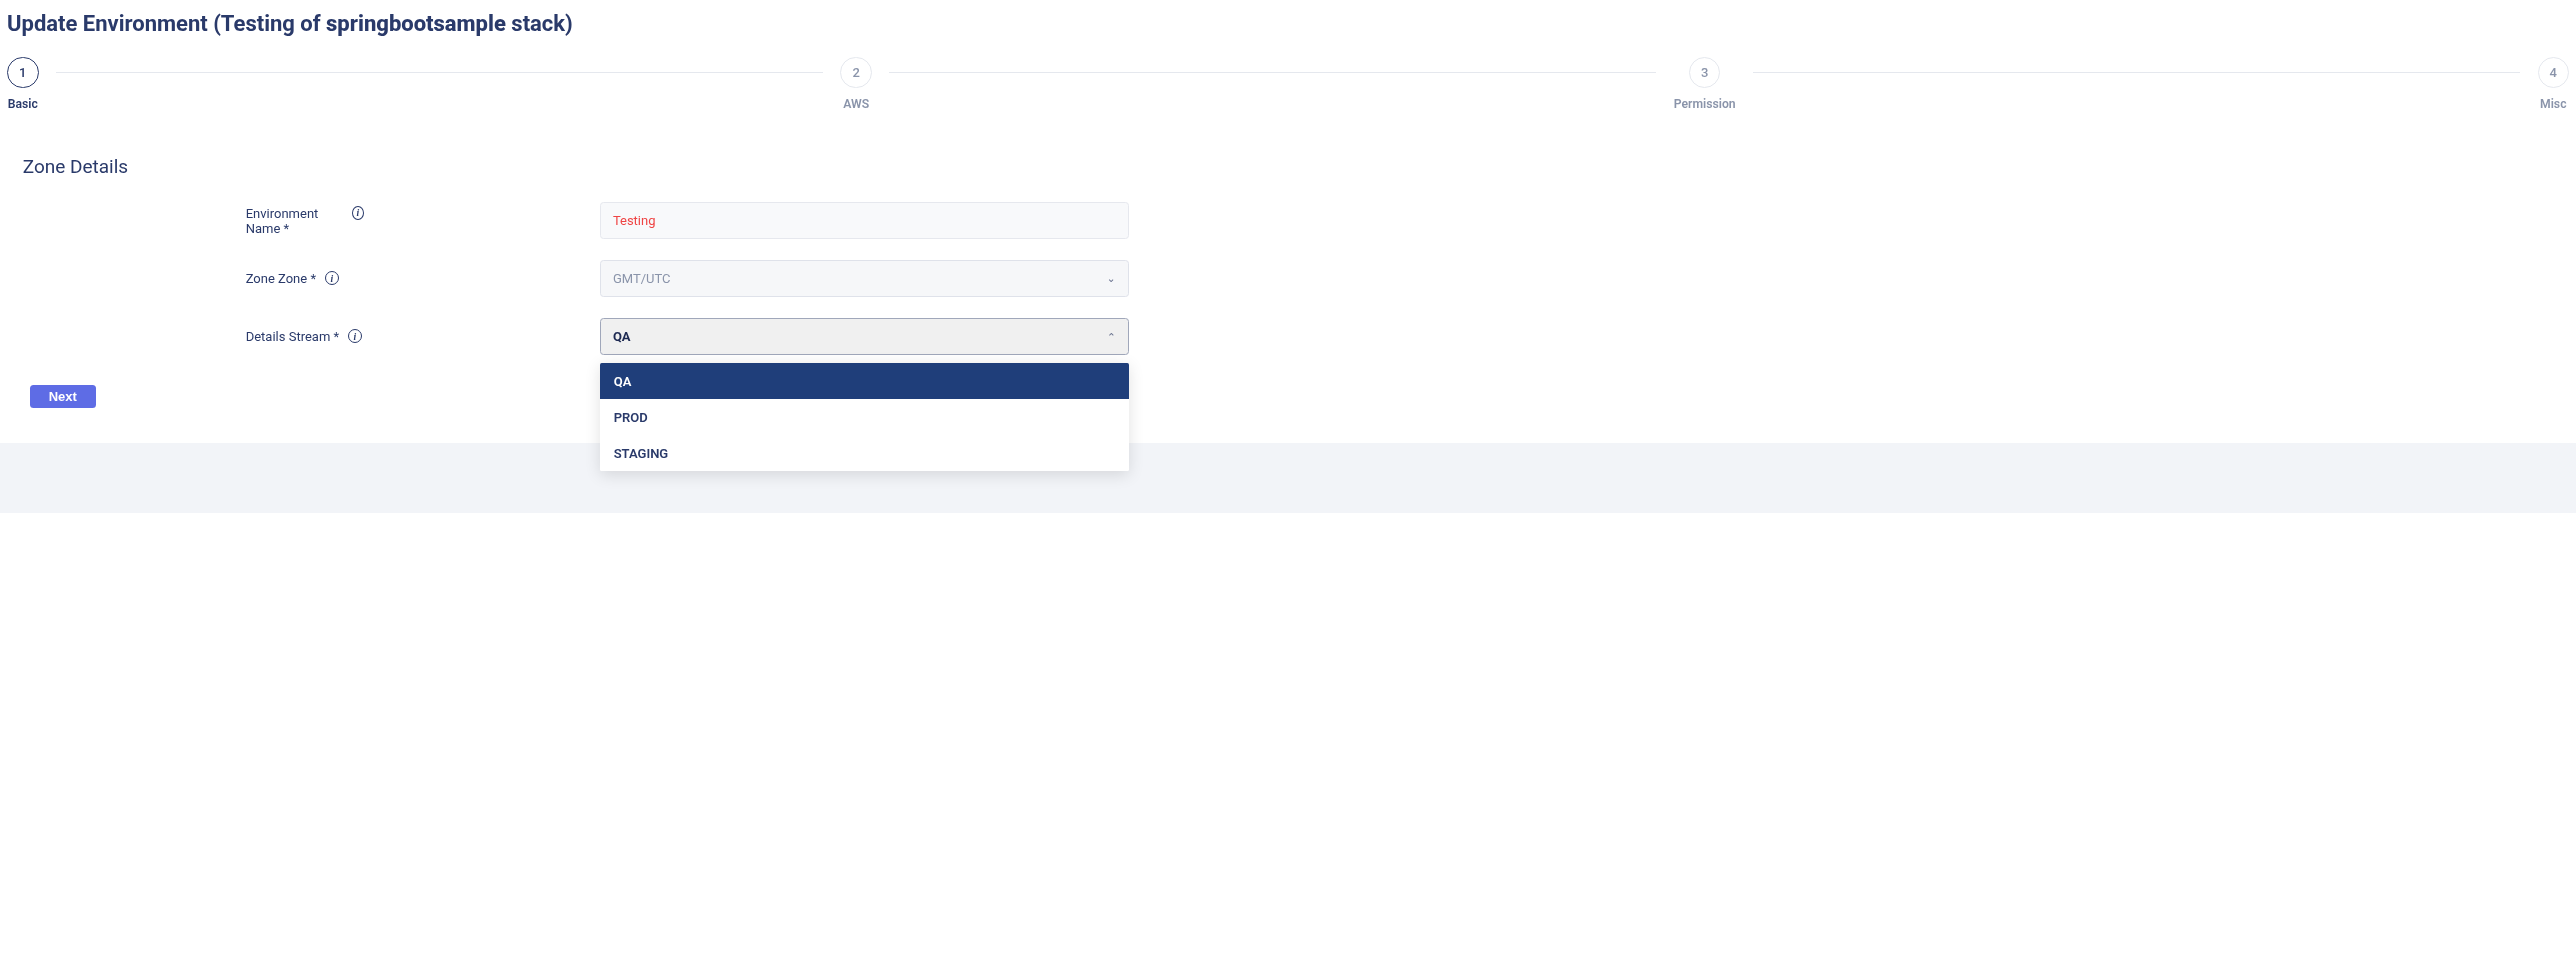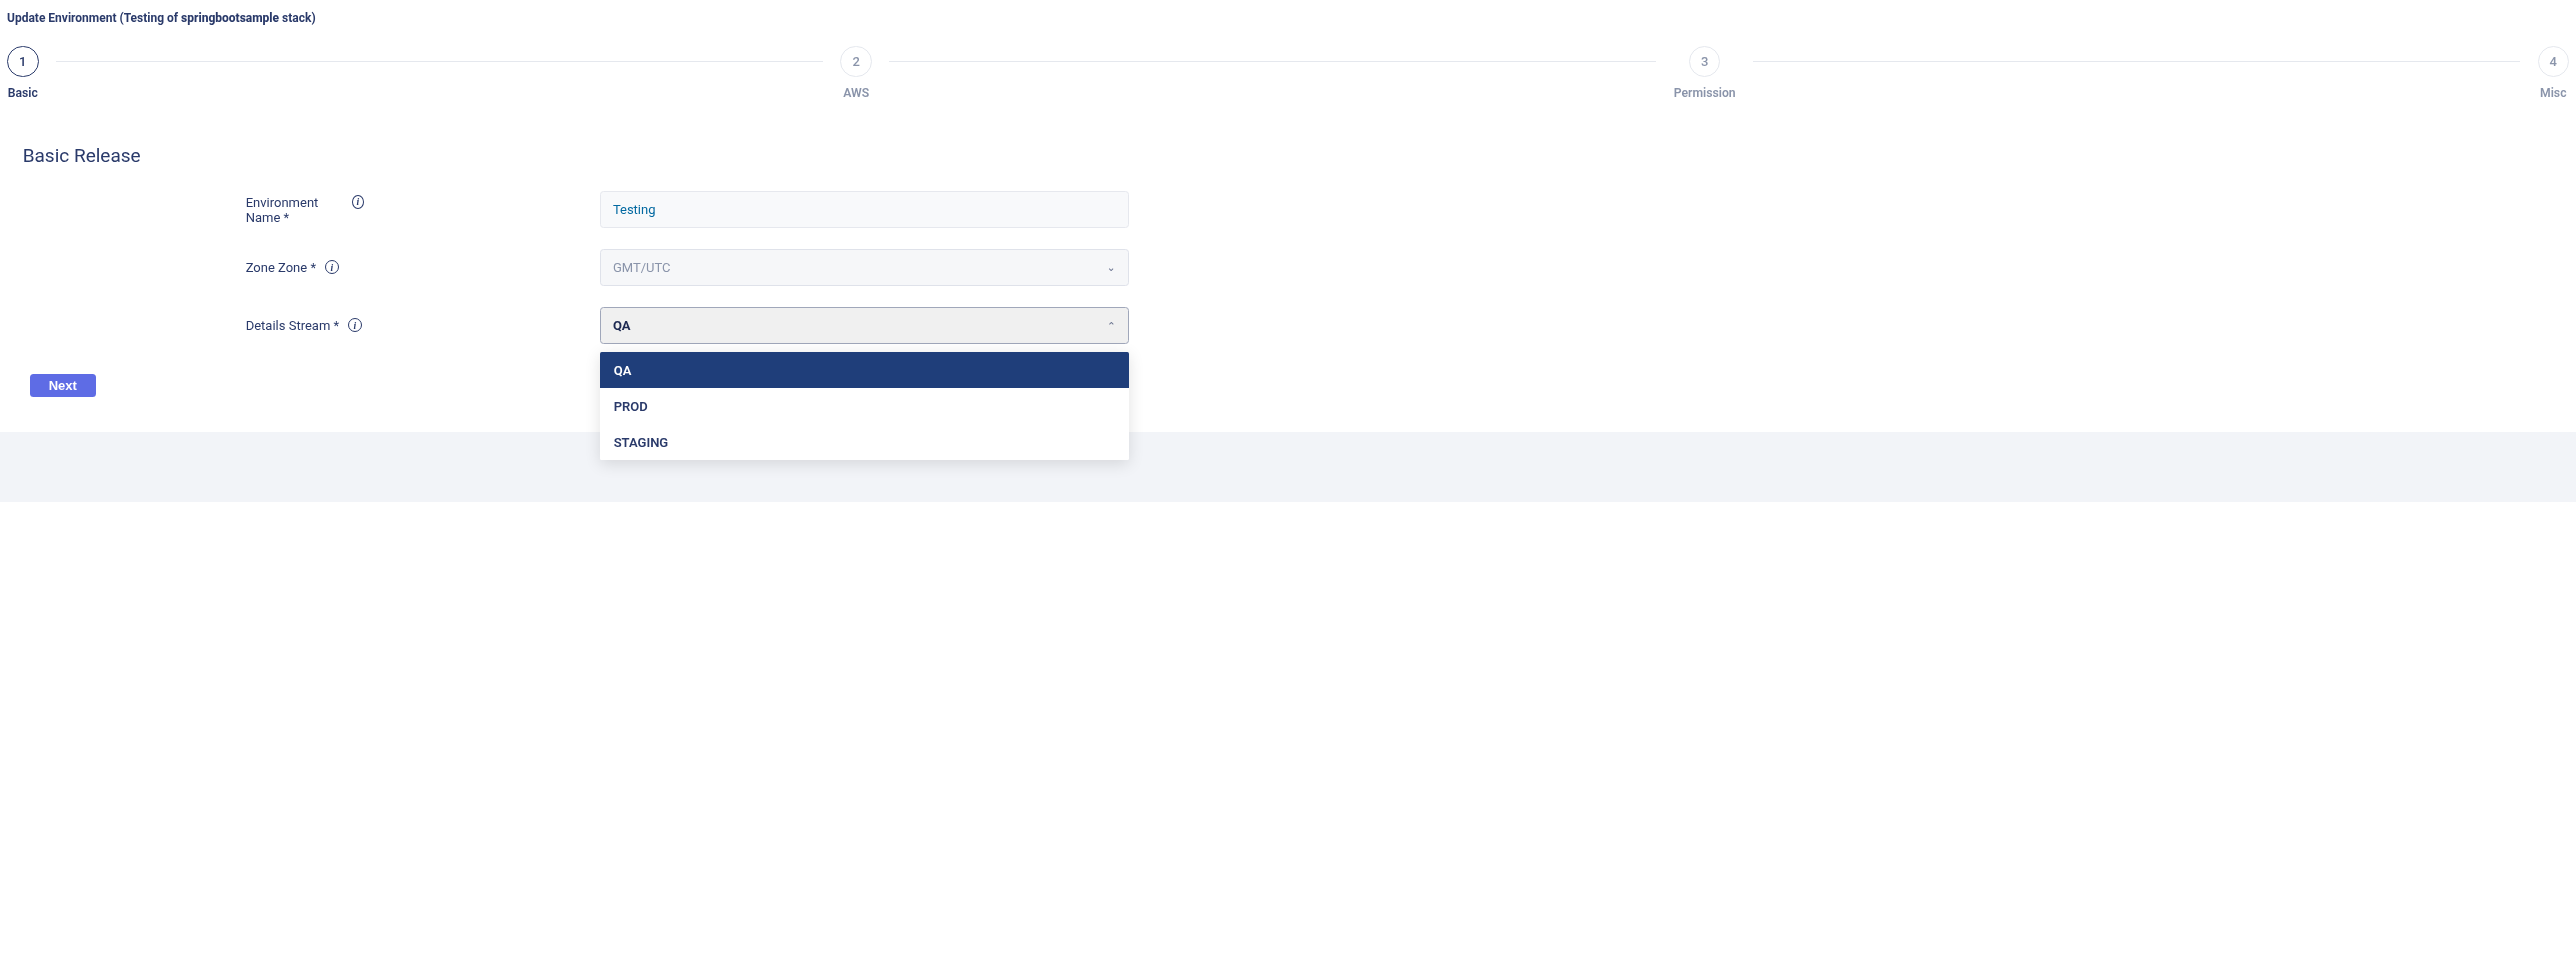--- a/index.html
+++ b/index.html
@@ -6,21 +6,21 @@
     body {
       font-family: -apple-system, BlinkMacSystemFont, "Segoe UI", Roboto, Helvetica, Arial, sans-serif;
       background: #ffffff;
       color: #2a3a6a;
     }
     .page {
       padding: 10.5px 7px 0 7px;
       position: relative;
     }
     .page-title {
-      font-size: 12px;
+      font-size: 22px;
       font-weight: 700;
       color: #2a3a6a;
       margin-bottom: 21px;
     }
     .page-title .stack { font-weight: 800; }
 
     .stepper {
       display: flex;
       align-items: flex-start;
       gap: 0;
@@ -105,21 +105,21 @@
       flex: 0 0 529px;
       margin-left: 236px;
     }
     .input-readonly {
       width: 100%;
       height: 37px;
       padding: 0 12.2px;
       border: 0.9px solid #e6e8ee;
       border-radius: 3.5px;
       background: #f8f9fb;
-      color: #0369a1;
+      color: #ef4444;
       font-size: 13px;
       display: flex;
       align-items: center;
     }
     .select-box {
       width: 100%;
       height: 37px;
       padding: 0 12.2px;
       border: 0.9px solid #dfe2ea;
       border-radius: 3.5px;
@@ -214,21 +214,21 @@
       <div class="step-label">Permission</div>
     </div>
     <div class="step-line"></div>
     <div class="step">
       <div class="step-circle">4</div>
       <div class="step-label">Misc</div>
     </div>
   </div>
 
   <div class="content-body">
-    <h2 class="section-title">Basic Release</h2>
+    <h2 class="section-title">Zone Details</h2>
 
     <div class="form-row">
       <div class="form-label">
         <span>Environment Name *</span>
         <span class="info-icon">i</span>
       </div>
       <div class="form-control">
         <div class="input-readonly">Testing</div>
       </div>
     </div>

